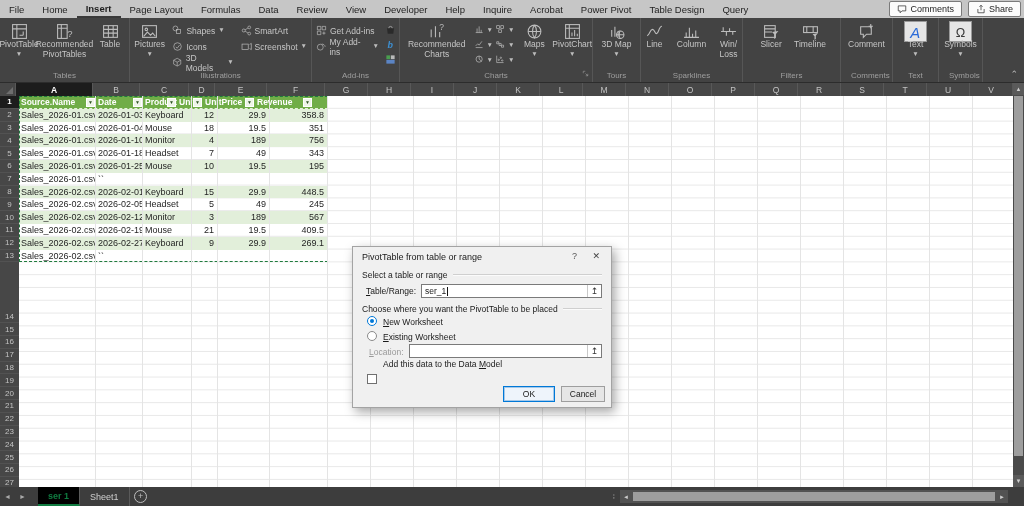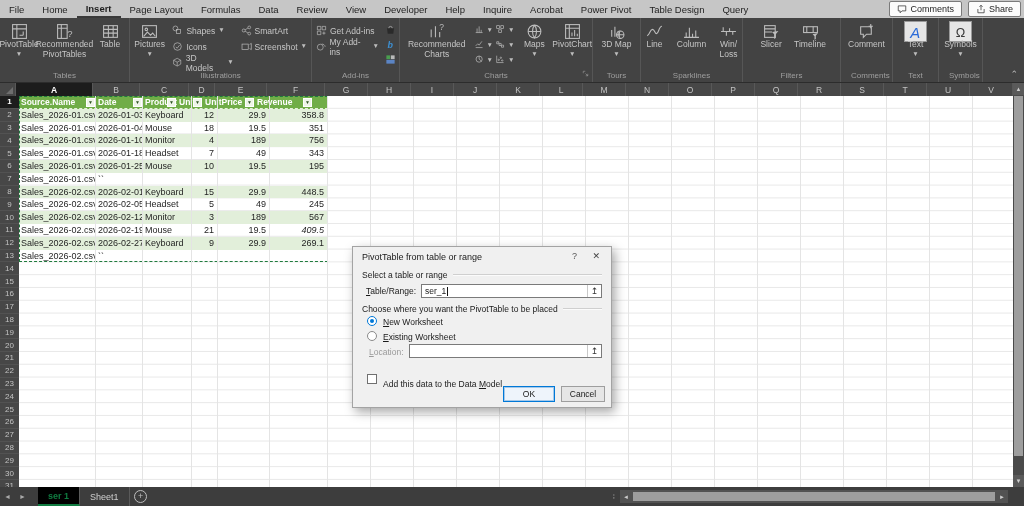--- a/index.html
+++ b/index.html
@@ -522,21 +522,21 @@
       <div class="rncell" style="height: 12.8px;">4</div>
       <div class="rncell" style="height: 12.8px;">5</div>
       <div class="rncell" style="height: 12.8px;">6</div>
       <div class="rncell" style="height: 12.8px;">7</div>
       <div class="rncell" style="height: 12.8px;">8</div>
       <div class="rncell" style="height: 12.8px;">9</div>
       <div class="rncell" style="height: 12.8px;">10</div>
       <div class="rncell" style="height: 12.8px;">11</div>
       <div class="rncell" style="height: 12.8px;">12</div>
       <div class="rncell" style="height: 12.8px;">13</div>
-      <div class="rncell" style="height: 12.8px;">14</div>
+      <div class="rncell" style="height: 12.8px; margin-top: 48px;">14</div>
       <div class="rncell" style="height: 12.8px;">15</div>
       <div class="rncell" style="height: 12.8px;">16</div>
       <div class="rncell" style="height: 12.8px;">17</div>
       <div class="rncell" style="height: 12.8px;">18</div>
       <div class="rncell" style="height: 12.8px;">19</div>
       <div class="rncell" style="height: 12.8px;">20</div>
       <div class="rncell" style="height: 12.8px;">21</div>
       <div class="rncell" style="height: 12.8px;">22</div>
       <div class="rncell" style="height: 12.8px;">23</div>
       <div class="rncell" style="height: 12.8px;">24</div>
@@ -630,21 +630,21 @@
           <div class="xlcell num" style="width: 26px;">3</div>
           <div class="xlcell num" style="width: 52px;">189</div>
           <div class="xlcell num" style="width: 58px;">567</div>
         </div>
         <div class="xlrow">
           <div class="xlcell" style="width: 77px;">Sales_2026-02.csv</div>
           <div class="xlcell" style="width: 47px;">2026-02-19</div>
           <div class="xlcell" style="width: 49px;">Mouse</div>
           <div class="xlcell num" style="width: 26px;">21</div>
           <div class="xlcell num" style="width: 52px;">19.5</div>
-          <div class="xlcell num" style="width: 58px; font-style: italic;">409.5</div>
+          <div class="xlcell num" style="width: 58px;">409.5</div>
         </div>
         <div class="xlrow band">
           <div class="xlcell" style="width: 77px;">Sales_2026-02.csv</div>
           <div class="xlcell" style="width: 47px;">2026-02-27</div>
           <div class="xlcell" style="width: 49px;">Keyboard</div>
           <div class="xlcell num" style="width: 26px;">9</div>
           <div class="xlcell num" style="width: 52px;">29.9</div>
           <div class="xlcell num" style="width: 58px;">269.1</div>
         </div>
         <div class="xlrow">
@@ -731,18 +731,18 @@
     <div class="dlbl" style="left:30px;top:85px"><u>E</u>xisting Worksheet</div>
 
     <div class="dlbl dis" style="left:16px;top:100px"><u>L</u>ocation:</div>
     <div class="dinput" style="left:56px;top:97px;width:193px">
       <span></span>
       <span class="pick">↥</span>
     </div>
 
 
     <div class="chk" style="left:14px;top:127px"></div>
-    <div class="dlbl" style="left:30px;top:132px">Add this data to the Data <u>M</u>odel</div>
+    <div class="dlbl" style="left:30px;top:112px">Add this data to the Data <u>M</u>odel</div>
 
     <div class="dbtn def" style="left:150px;top:139px">OK</div>
     <div class="dbtn" style="left:208px;top:139px;width:44px">Cancel</div>
   </div>
 </div>
 
 </body></html>

